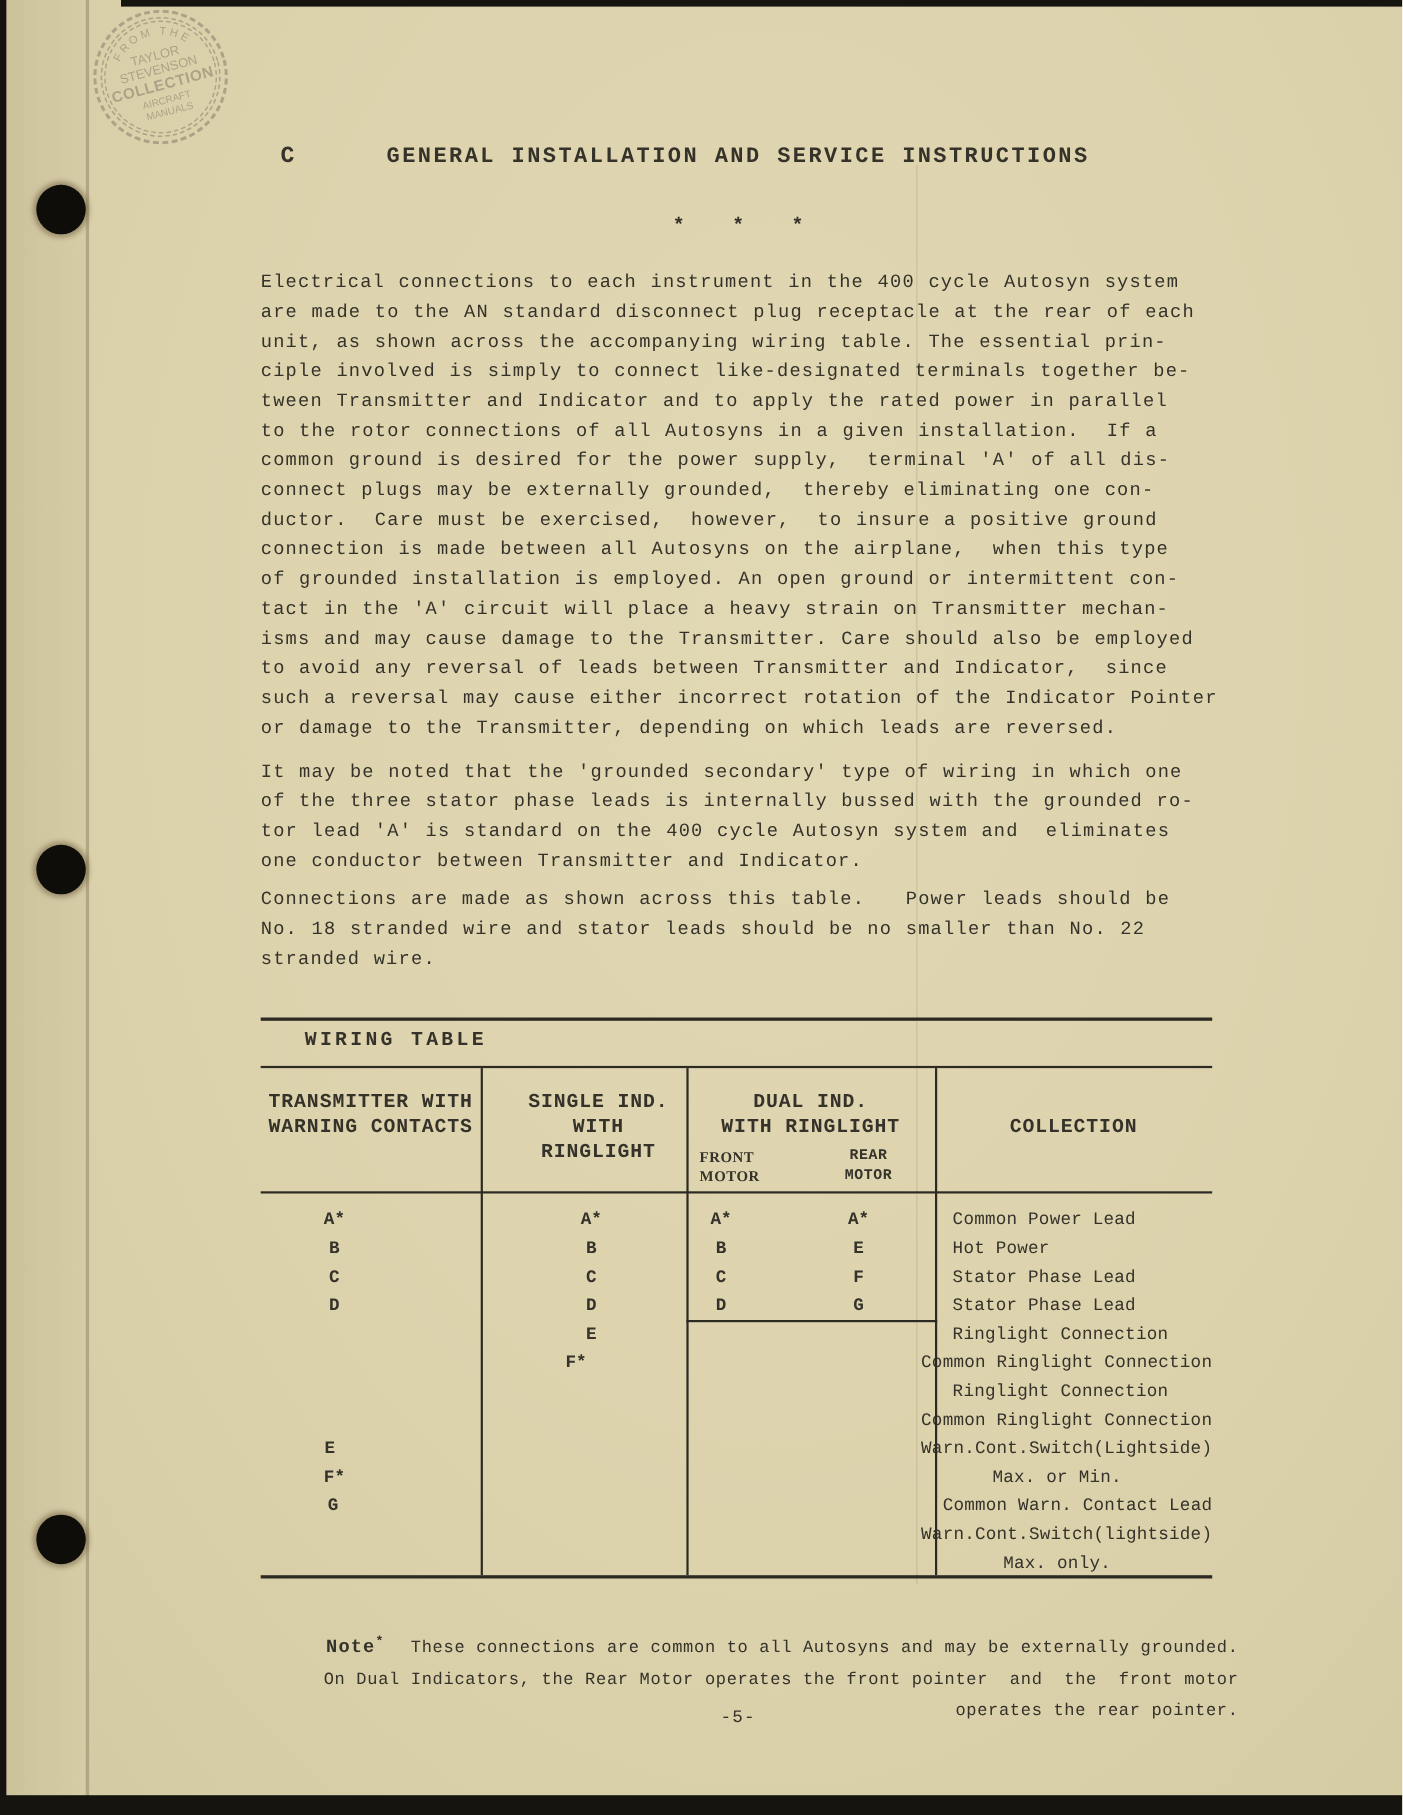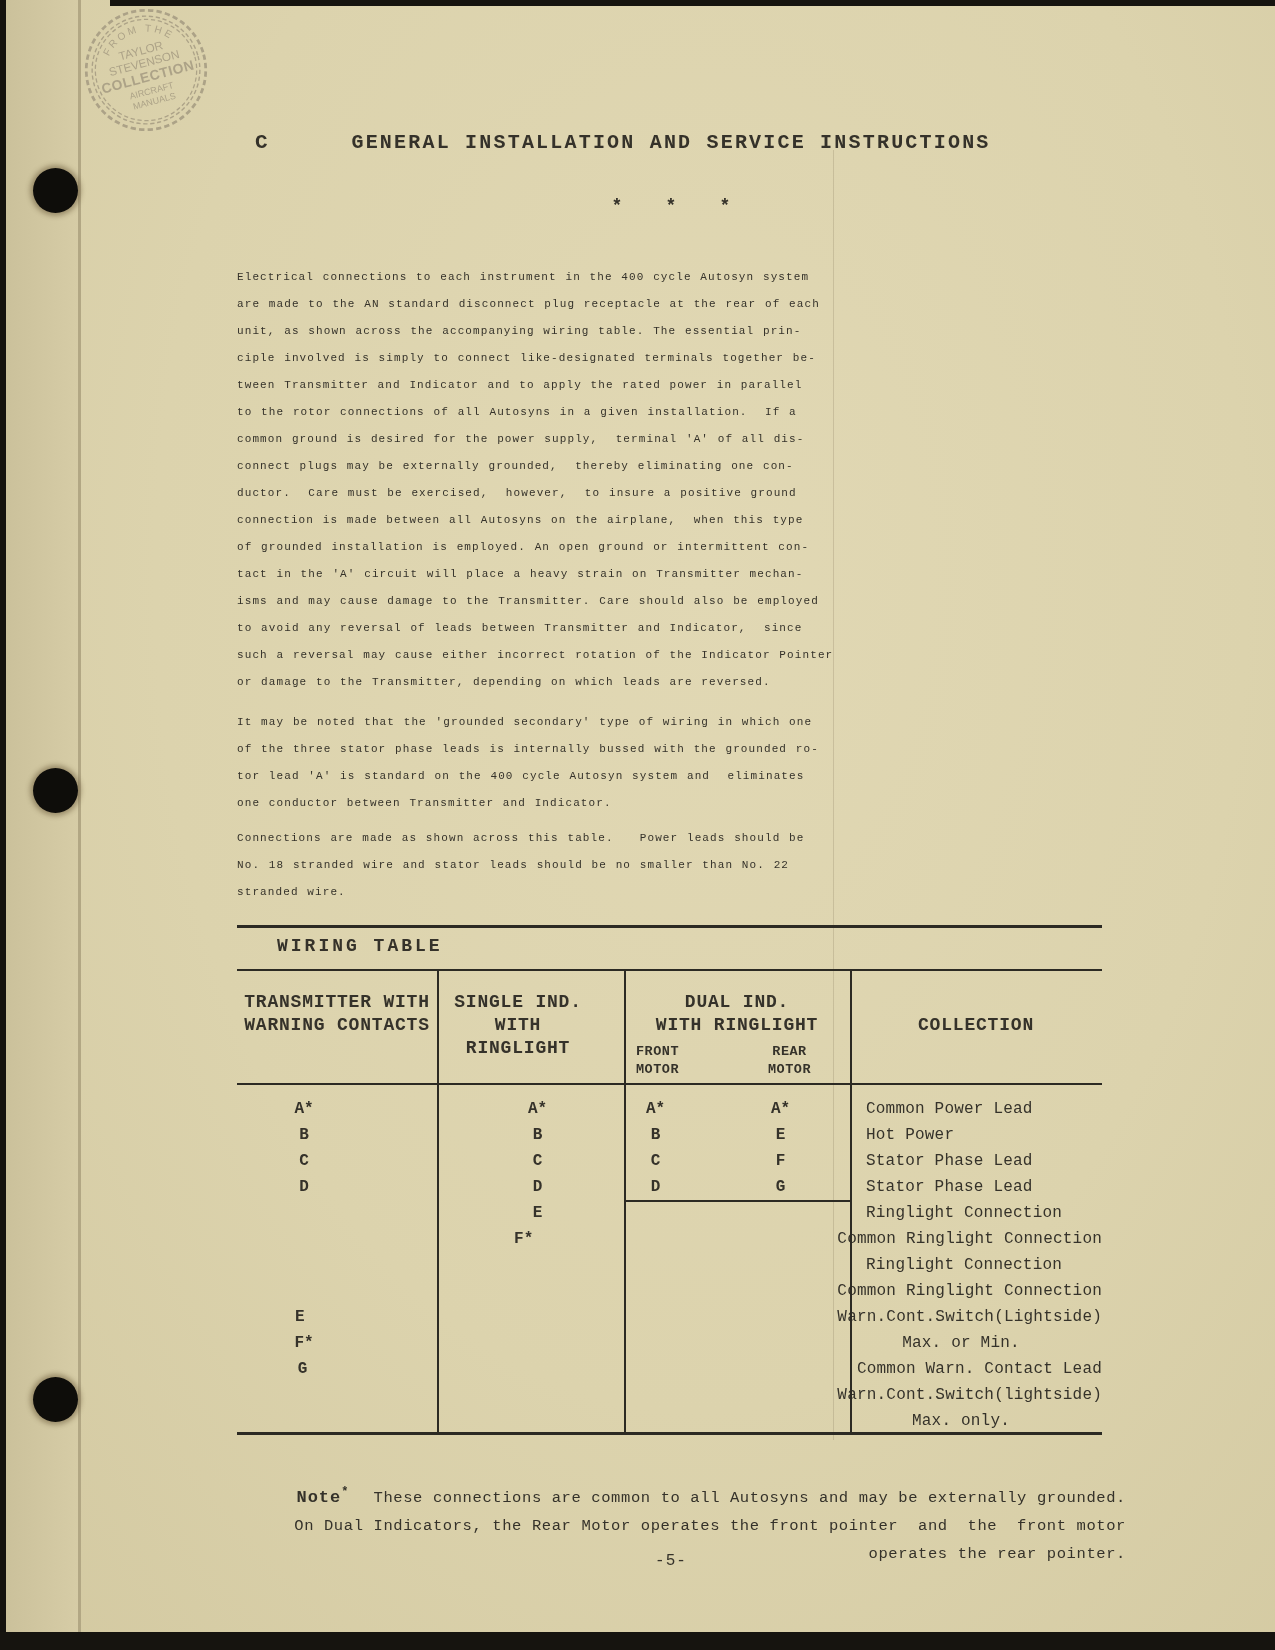--- a/index.html
+++ b/index.html
@@ -22,45 +22,45 @@
     transform:rotate(-13deg);opacity:.9;}
   .stamp text{font-family:"Liberation Sans", sans-serif;}
 
   .section-letter{position:absolute;left:255px;top:131px;font-size:21px;font-weight:700;letter-spacing:2px;}
   .title-line{position:absolute;left:237px;width:868px;text-align:center;
     font-weight:700;font-size:20px;letter-spacing:2.2px;white-space:pre;}
   .t1{top:131px;} .t2{top:164px;}
   .stars{position:absolute;left:237px;top:196px;width:868px;text-align:center;
     font-weight:700;font-size:18px;white-space:pre;}
 
-  .para{position:absolute;left:237px;width:890px;font-size:11px;line-height:27px;
-    letter-spacing:1.1px;word-spacing:1px;white-space:pre;margin-top:20px;}
+  .para{position:absolute;left:237px;width:890px;font-size:17px;line-height:27px;
+    letter-spacing:1.1px;word-spacing:1px;white-space:pre;}
   .p1{top:244px;} .p2{top:689px;} .p3{top:805px;}
 
   .wtable{position:absolute;left:237px;top:925px;width:865px;height:512px;}
   .wt-line{position:absolute;background:#2c2a23;}
   .hl-top{left:0;right:0;top:0;height:3px;}
   .hl-title{left:0;right:0;top:44px;height:2px;}
   .hl-head{left:0;right:0;top:158px;height:2px;}
   .hl-bottom{left:0;right:0;top:507px;height:3px;}
   .vl{width:2px;top:46px;height:461px;}
   .vl1{left:200px;} .vl2{left:387px;} .vl3{left:613px;}
   .hl-dualclose{left:387px;width:228px;top:275px;height:2px;}
 
   .wt-title{position:absolute;top:11px;left:0;width:100%;
     font-weight:700;font-size:18px;letter-spacing:3px;text-indent:40px;white-space:pre;}
   .hc{position:absolute;text-align:center;font-weight:700;font-size:18px;
     line-height:23px;letter-spacing:.8px;white-space:pre-line;}
   .hc1{left:0;top:66px;width:200px;}
-  .hc2{left:200px;top:66px;width:162px;}
+  .hc2{left:200px;top:66px;width:162px;padding-left:26px;}
   .hc3{left:387px;top:66px;width:226px;}
   .hc4{left:613px;top:89px;width:252px;}
   .hsub{position:absolute;left:387px;top:118px;width:226px;display:flex;
     font-size:13.5px;line-height:18px;font-weight:700;letter-spacing:.5px;}
-  .hsub .front{width:50%;padding-left:12px;text-align:left;white-space:pre-line;box-sizing:border-box;}
+  .hsub .front{width:50%;padding-left:12px;text-align:left;white-space:pre-line;box-sizing:border-box;font-family:Liberation Serif, serif;}
   .hsub .rear{width:50%;padding-right:8px;text-align:center;white-space:pre-line;box-sizing:border-box;}
 
   .wt-rows{position:absolute;left:0;top:171px;width:100%;}
   .trow{display:flex;height:26px;line-height:26px;font-size:16px;}
   .cl{font-weight:700;text-align:center;box-sizing:border-box;}
   .c1{width:200px;padding-right:66px;}
   .c2{width:187px;padding-left:14px;}
   .c3f{width:113px;padding-right:50px;}
   .c3r{width:113px;padding-right:26px;}
   .c4{flex:1;padding-left:16px;letter-spacing:.2px;white-space:pre;}

